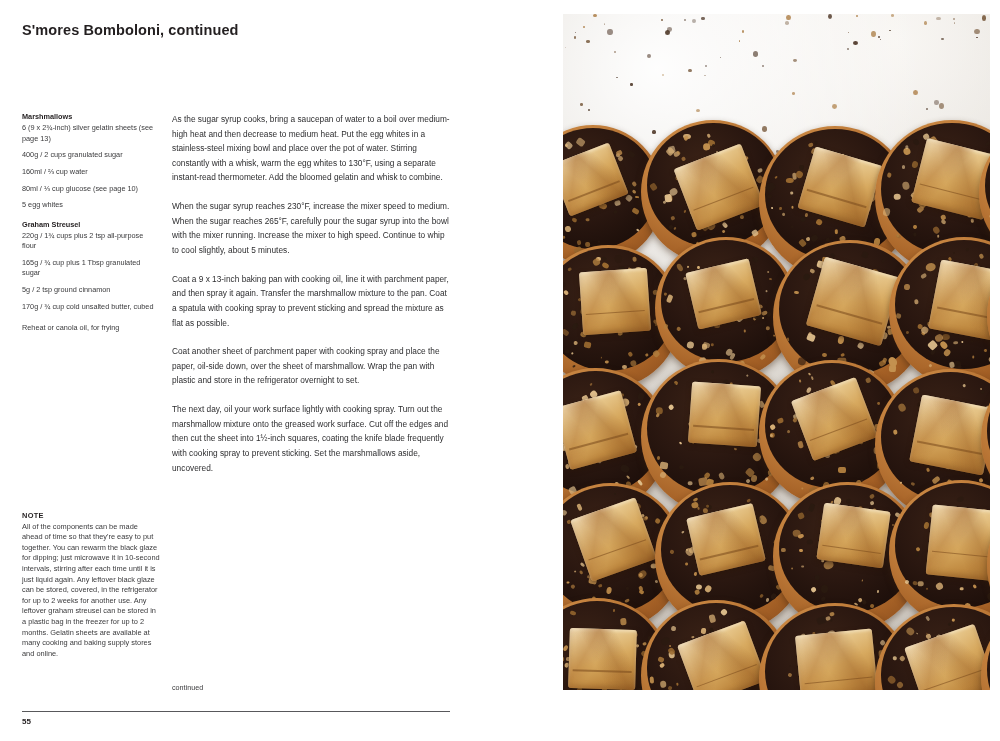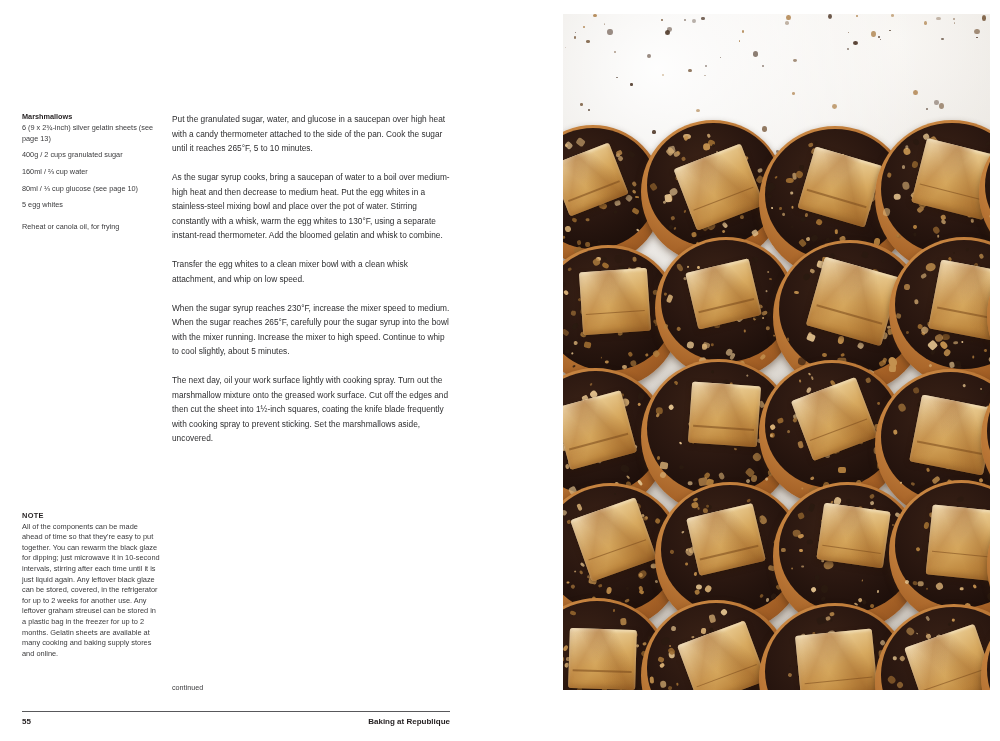--- a/index.html
+++ b/index.html
@@ -209,54 +209,61 @@
     left: 6%; right: 6%;
     height: 1.5px;
     background: rgba(120,72,28,0.55);
   }
 </style>
 </head>
 <body>
 
 <div class="page">
 
+  <div class="page-title">S'mores Bomboloni, continued</div>
 
   <div class="col-ingredients">
 
     <div class="ing-group">
       <div class="ing-head">Marshmallows</div>
       <div class="ing-item">6 (9 x 2¾-inch) silver gelatin sheets (see page 13)</div>
       <div class="ing-item">400g / 2 cups granulated sugar</div>
       <div class="ing-item">160ml / ⅔ cup water</div>
       <div class="ing-item">80ml / ⅓ cup glucose (see page 10)</div>
       <div class="ing-item">5 egg whites</div>
     </div>
 
+    <div class="ing-group">
+      <div class="ing-head">Graham Streusel</div>
+      <div class="ing-item">220g / 1¾ cups plus 2 tsp all-purpose flour</div>
+      <div class="ing-item">165g / ¾ cup plus 1 Tbsp granulated sugar</div>
+      <div class="ing-item">5g / 2 tsp ground cinnamon</div>
+      <div class="ing-item">170g / ¾ cup cold unsalted butter, cubed</div>
+    </div>
 
     <div class="ing-item ing-loose">Reheat or canola oil, for frying</div>
   </div>
 
   <div class="note-block">
     <div class="note-head">NOTE</div>
     <div class="note-body">All of the components can be made ahead of time so that they're easy to put together. You can rewarm the black glaze for dipping; just microwave it in 10-second intervals, stirring after each time until it is just liquid again. Any leftover black glaze can be stored, covered, in the refrigerator for up to 2 weeks for another use. Any leftover graham streusel can be stored in a plastic bag in the freezer for up to 2 months. Gelatin sheets are available at many cooking and baking supply stores and online.</div>
   </div>
 
   <div class="col-body">
-    <p class="para">Put the granulated sugar, water, and glucose in a saucepan over high heat with a candy thermometer attached to the side of the pan. Cook the sugar until it reaches 265°F, 5 to 10 minutes.</p>
     <p class="para">As the sugar syrup cooks, bring a saucepan of water to a boil over medium-high heat and then decrease to medium heat. Put the egg whites in a stainless-steel mixing bowl and place over the pot of water. Stirring constantly with a whisk, warm the egg whites to 130°F, using a separate instant-read thermometer. Add the bloomed gelatin and whisk to combine.</p>
-    <p class="para">Transfer the egg whites to a clean mixer bowl with a clean whisk attachment, and whip on low speed.</p>
     <p class="para">When the sugar syrup reaches 230°F, increase the mixer speed to medium. When the sugar reaches 265°F, carefully pour the sugar syrup into the bowl with the mixer running. Increase the mixer to high speed. Continue to whip to cool slightly, about 5 minutes.</p>
+    <p class="para">Coat a 9 x 13-inch baking pan with cooking oil, line it with parchment paper, and then spray it again. Transfer the marshmallow mixture to the pan. Coat a spatula with cooking spray to prevent sticking and spread the mixture as flat as possible.</p>
+    <p class="para">Coat another sheet of parchment paper with cooking spray and place the paper, oil-side down, over the sheet of marshmallow. Wrap the pan with plastic and store in the refrigerator overnight to set.</p>
     <p class="para">The next day, oil your work surface lightly with cooking spray. Turn out the marshmallow mixture onto the greased work surface. Cut off the edges and then cut the sheet into 1½-inch squares, coating the knife blade frequently with cooking spray to prevent sticking. Set the marshmallows aside, uncovered.</p>
   </div>
 
   <div class="continued-label">continued</div>
 
   <div class="footer-rule"></div>
   <div class="footer-page-num">55</div>
-  <div class="footer-book-title">Baking at Republique</div>
 
   <div class="photo">
     <div class="photo-surface"></div>
     <div id="photo-scatter">
         <div class="crumb" style="left: 284.696px; top: 17.794px; width: 1.03533px; height: 0.769653px; opacity: 0.61;"></div>
         <div class="crumb lt" style="left: 361.24px; top: 7.46313px; width: 2.90918px; height: 3.73949px; opacity: 0.67;"></div>
         <div class="crumb dk" style="left: 121.367px; top: 5.05455px; width: 2.07128px; height: 1.54906px; opacity: 0.5;"></div>
         <div class="crumb" style="left: 50.5794px; top: 37.0211px; width: 2.15712px; height: 1.56245px; opacity: 0.53;"></div>
         <div class="crumb dk" style="left: 44.4541px; top: 15.0226px; width: 5.21093px; height: 6.10328px; opacity: 0.51;"></div>
         <div class="crumb dk" style="left: 371.325px; top: 86.3323px; width: 4.33235px; height: 4.71527px; opacity: 0.4;"></div>

